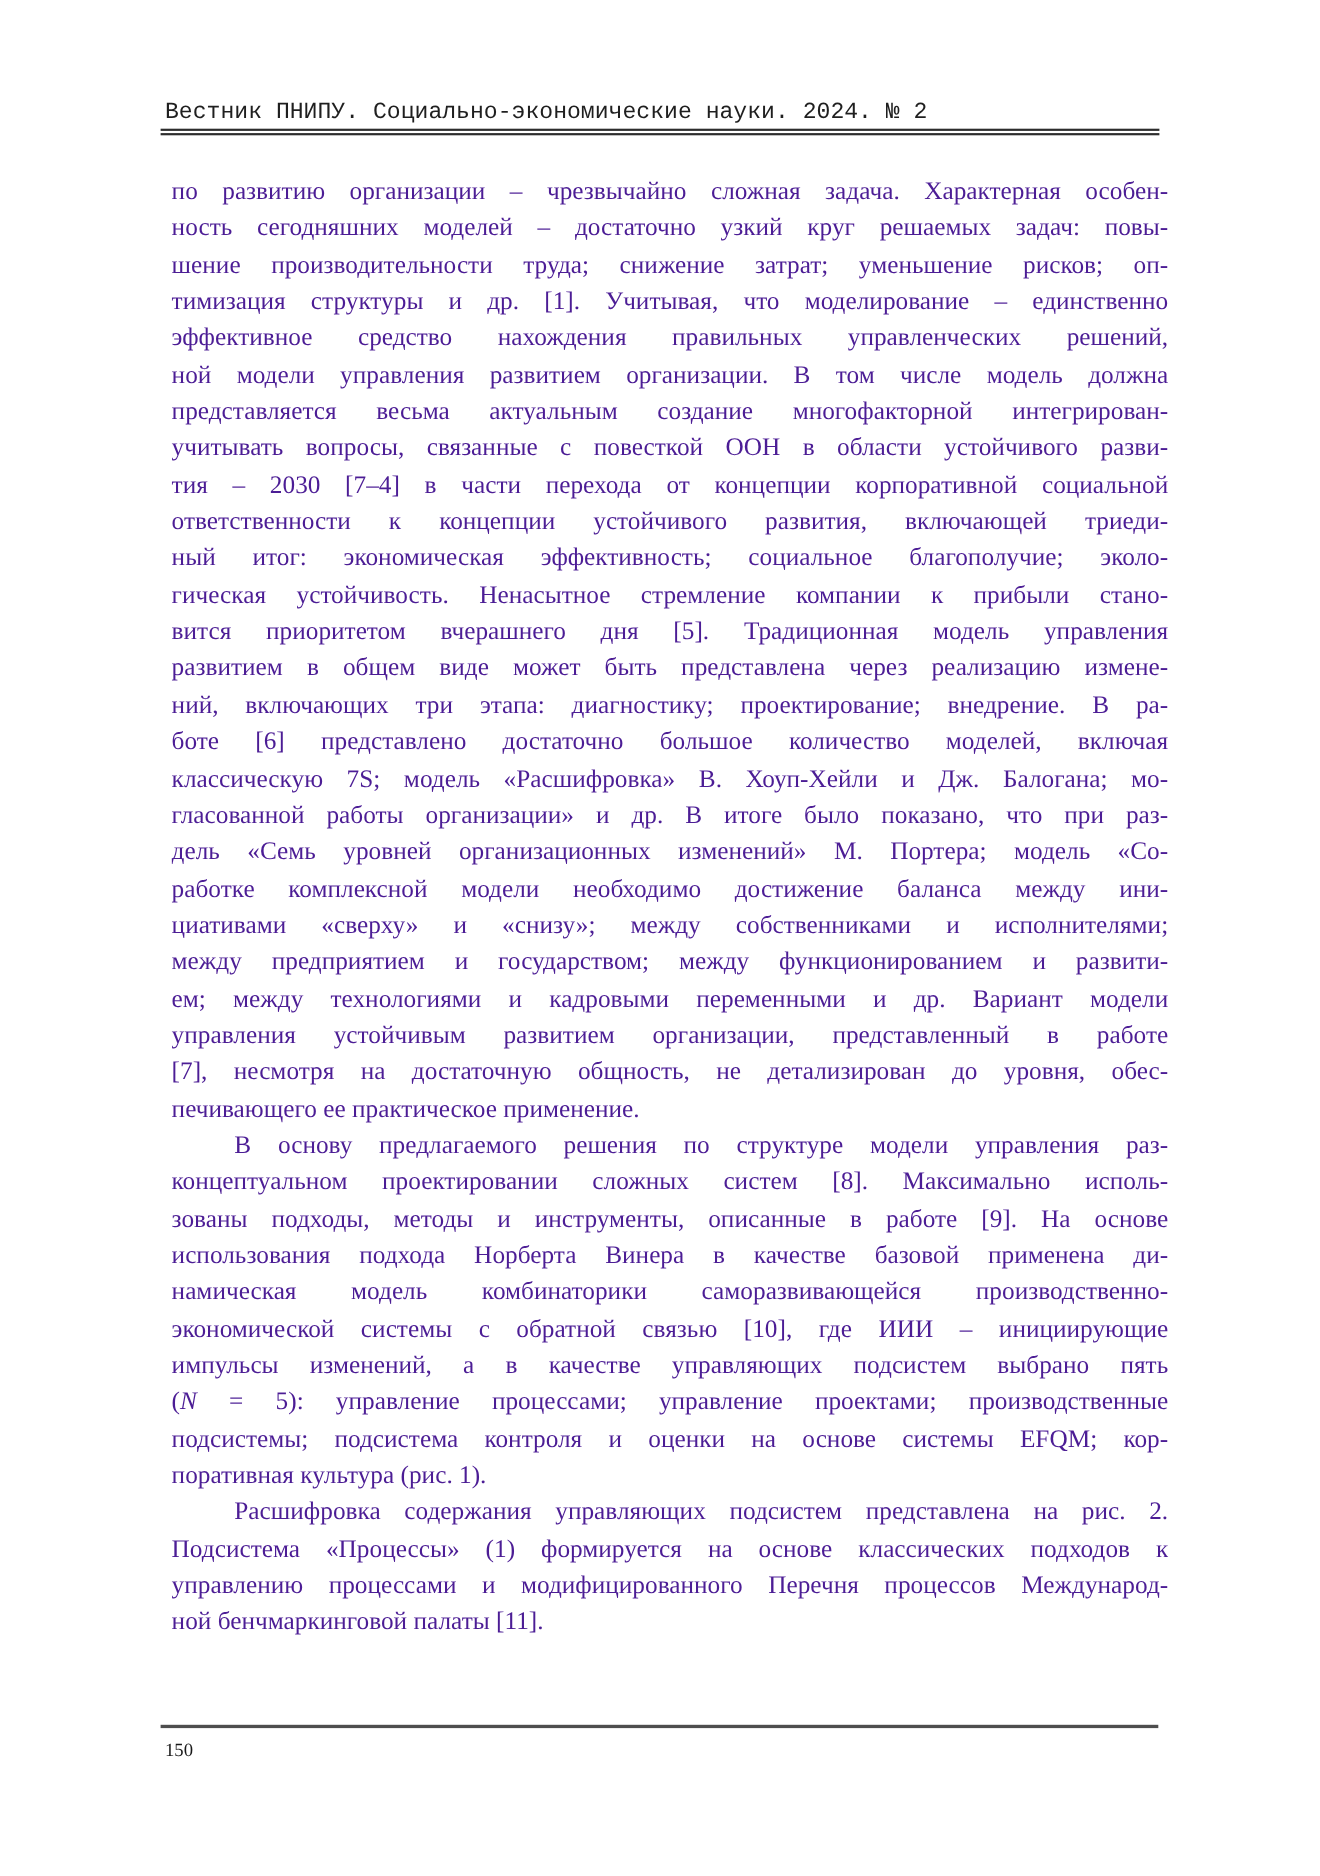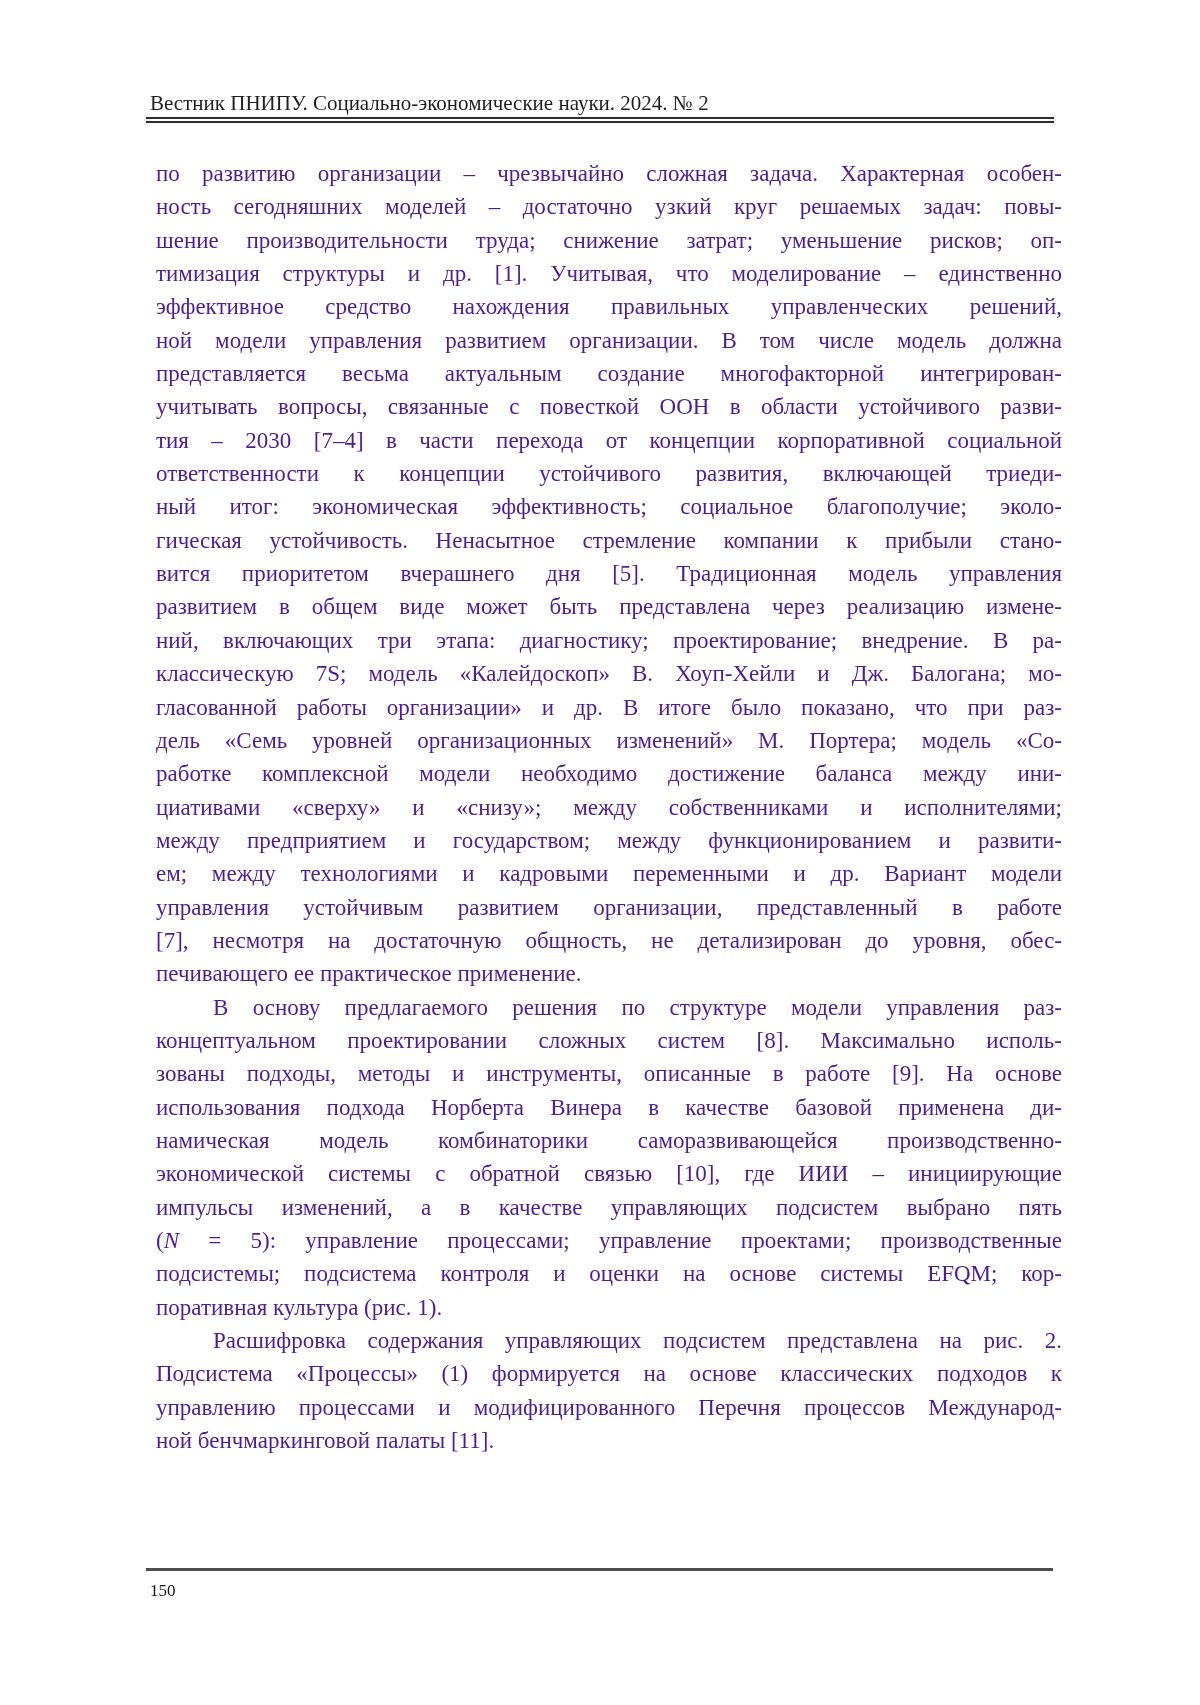--- a/index.html
+++ b/index.html
@@ -13,21 +13,21 @@
     height: 1705px;
     background: #ffffff;
     overflow: hidden;
     font-family: "Liberation Serif", serif;
   }
   .running-header {
     position: absolute;
     left: 150px;
     top: 91px;
     width: 908px;
-    font-family: Liberation Serif, serif;
+    font-family: Liberation Mono, monospace;
     font-size: 21px;
     line-height: 24px;
     color: #1f1f1f;
     white-space: nowrap;
   }
   .header-rule {
     position: absolute;
     left: 146px;
     top: 117px;
     width: 908px;
@@ -98,21 +98,22 @@
       <div class="line">ной модели управления развитием организации. В том числе модель должна</div>
       <div class="line">представляется весьма актуальным создание многофакторной интегрирован-</div>
       <div class="line">учитывать вопросы, связанные с повесткой ООН в области устойчивого разви-</div>
       <div class="line">тия – 2030 [7–4] в части перехода от концепции корпоративной социальной</div>
       <div class="line">ответственности к концепции устойчивого развития, включающей триеди-</div>
       <div class="line">ный итог: экономическая эффективность; социальное благополучие; эколо-</div>
       <div class="line">гическая устойчивость. Ненасытное стремление компании к прибыли стано-</div>
       <div class="line">вится приоритетом вчерашнего дня [5]. Традиционная модель управления</div>
       <div class="line">развитием в общем виде может быть представлена через реализацию измене-</div>
       <div class="line">ний, включающих три этапа: диагностику; проектирование; внедрение. В ра-</div>
-      <div class="line">классическую 7S; модель «Калейдоскоп» В. Хоуп-Хейли и Дж. Балогана; мо-</div>
+      <div class="line">боте [6] представлено достаточно большое количество моделей, включая</div>
+      <div class="line">классическую 7S; модель «Расшифровка» В. Хоуп-Хейли и Дж. Балогана; мо-</div>
       <div class="line">гласованной работы организации» и др. В итоге было показано, что при раз-</div>
       <div class="line">дель «Семь уровней организационных изменений» М. Портера; модель «Со-</div>
       <div class="line">работке комплексной модели необходимо достижение баланса между ини-</div>
       <div class="line">циативами «сверху» и «снизу»; между собственниками и исполнителями;</div>
       <div class="line">между предприятием и государством; между функционированием и развити-</div>
       <div class="line">ем; между технологиями и кадровыми переменными и др. Вариант модели</div>
       <div class="line">управления устойчивым развитием организации, представленный в работе</div>
       <div class="line">[7], несмотря на достаточную общность, не детализирован до уровня, обес-</div>
       <div class="line last">печивающего ее практическое применение.</div>
       <div class="line indent">В основу предлагаемого решения по структуре модели управления раз-</div>

